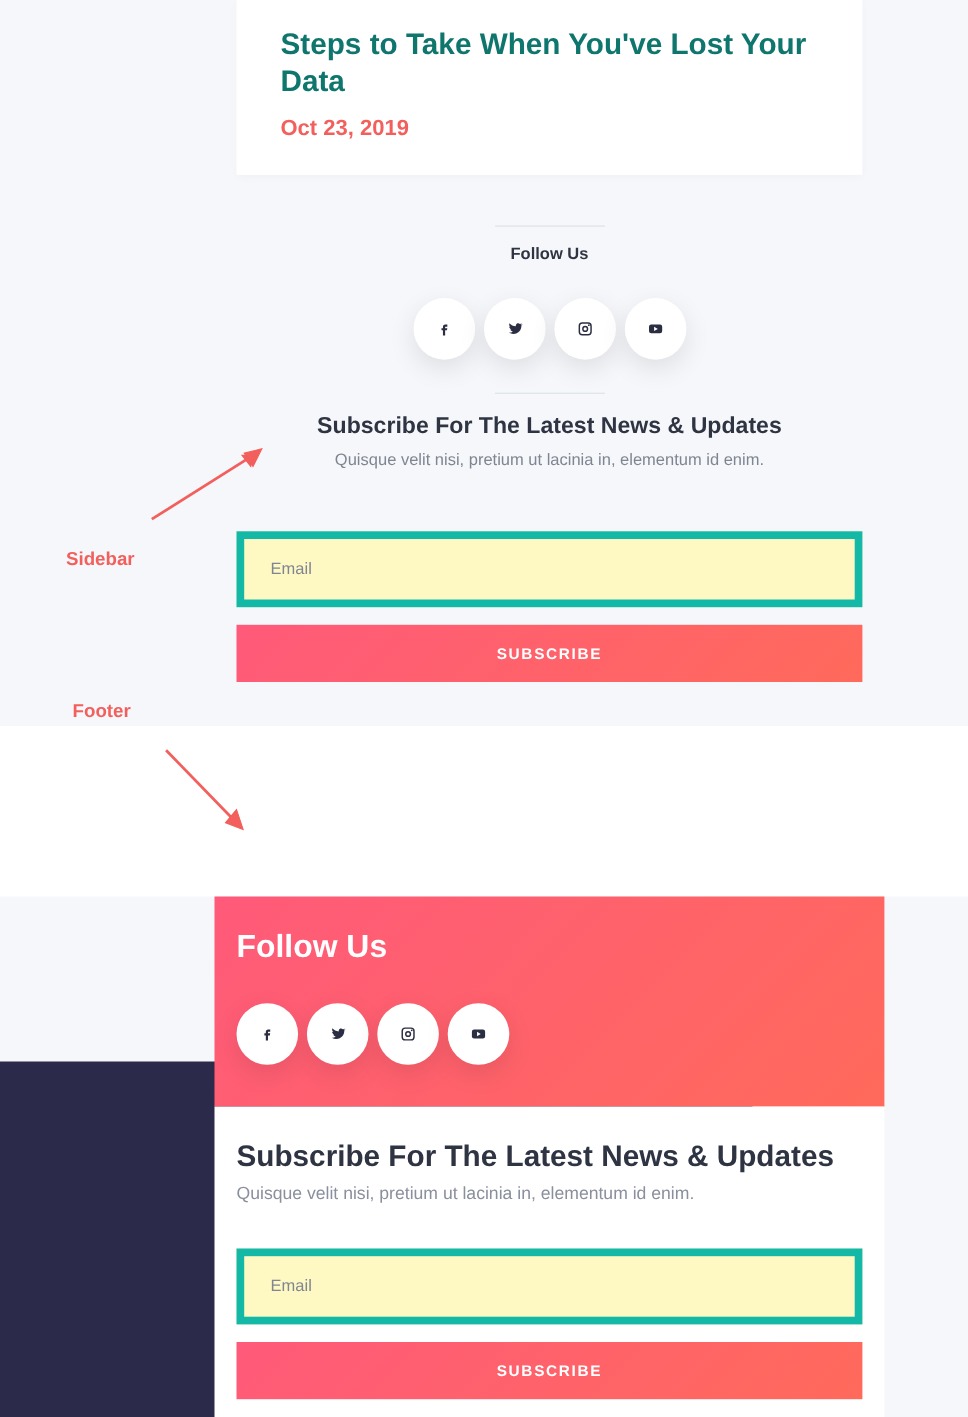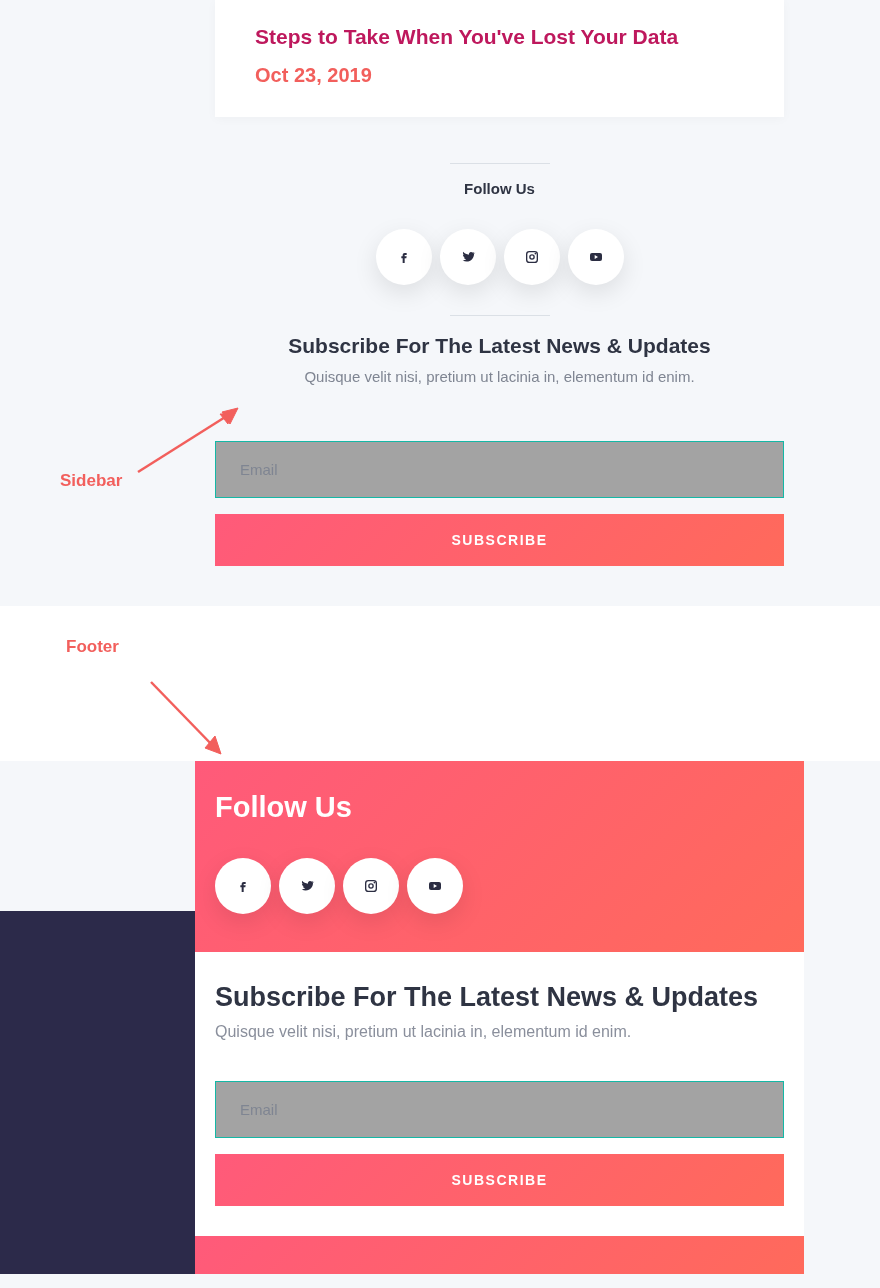--- a/index.html
+++ b/index.html
@@ -18,23 +18,23 @@
   }
 
   
   .card {
     background: #fff;
     padding: 24px 40px 30px 40px;
     margin: 0 20px 46px 20px;
     box-shadow: 0 2px 10px rgba(0,0,0,0.03);
   }
   .card h2 {
-    font-size: 21px;
+    font-size: 27px;
     font-weight: 600;
-    color: #be185d;
+    color: #0f766e;
     line-height: 1.25;
     margin-bottom: 14px;
   }
   .card .date {
     color: #f25f5c;
     font-size: 20px;
     font-weight: 600;
   }
 
   
@@ -79,22 +79,22 @@
   }
   .sub-text {
     text-align: center;
     color: #7f8592;
     font-size: 15px;
     margin-bottom: 56px;
   }
   .sidebar-form { margin: 0 20px 40px 20px; }
   .email-input {
     width: 100%;
-    border: 1px solid #14b8a6;
-    background: #a3a3a3;
+    border: 7px solid #14b8a6;
+    background: #fef9c3;
     padding: 19px 24px;
     font-size: 15px;
     color: #444;
     outline: none;
   }
   .email-input::placeholder { color: #7f8592; }
   .subscribe-btn {
     width: 100%;
     padding: 18px;
     margin-top: 16px;
@@ -180,21 +180,21 @@
   .anno-arrow {
     position: absolute;
     stroke: #f25f5c;
     fill: #f25f5c;
     z-index: 5;
   }
 </style>
 </head>
 <body>
 
-<div class="anno-label" style="left:60px; top:471px;">Sidebar</div>
+<div class="anno-label" style="left:60px; top:499px;">Sidebar</div>
 <svg class="anno-arrow" style="left:130px; top:400px;" width="115" height="80">
   <line x1="8" y1="72" x2="100" y2="14" stroke="#f25f5c" stroke-width="2.5"></line>
   <polygon points="100,14 90,14 98,24" fill="#f25f5c"></polygon>
   <polygon points="108,8 92,12 100,24" fill="#f25f5c"></polygon>
 </svg>
 
 <div class="anno-label" style="left:66px; top:637px;">Footer</div>
 <svg class="anno-arrow" style="left:145px; top:678px;" width="85" height="80">
   <line x1="6" y1="4" x2="70" y2="70" stroke="#f25f5c" stroke-width="2.5"></line>
   <polygon points="76,76 60,70 70,58" fill="#f25f5c"></polygon>

